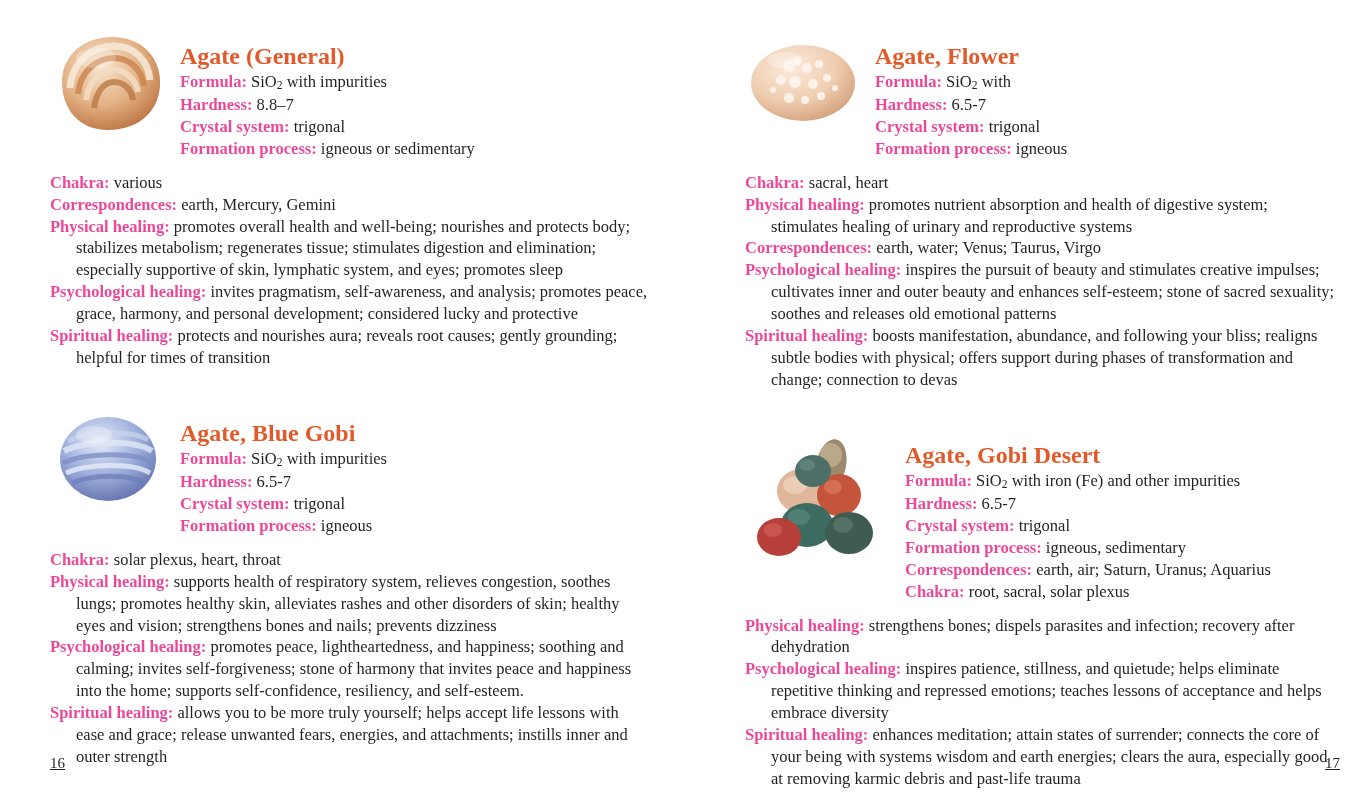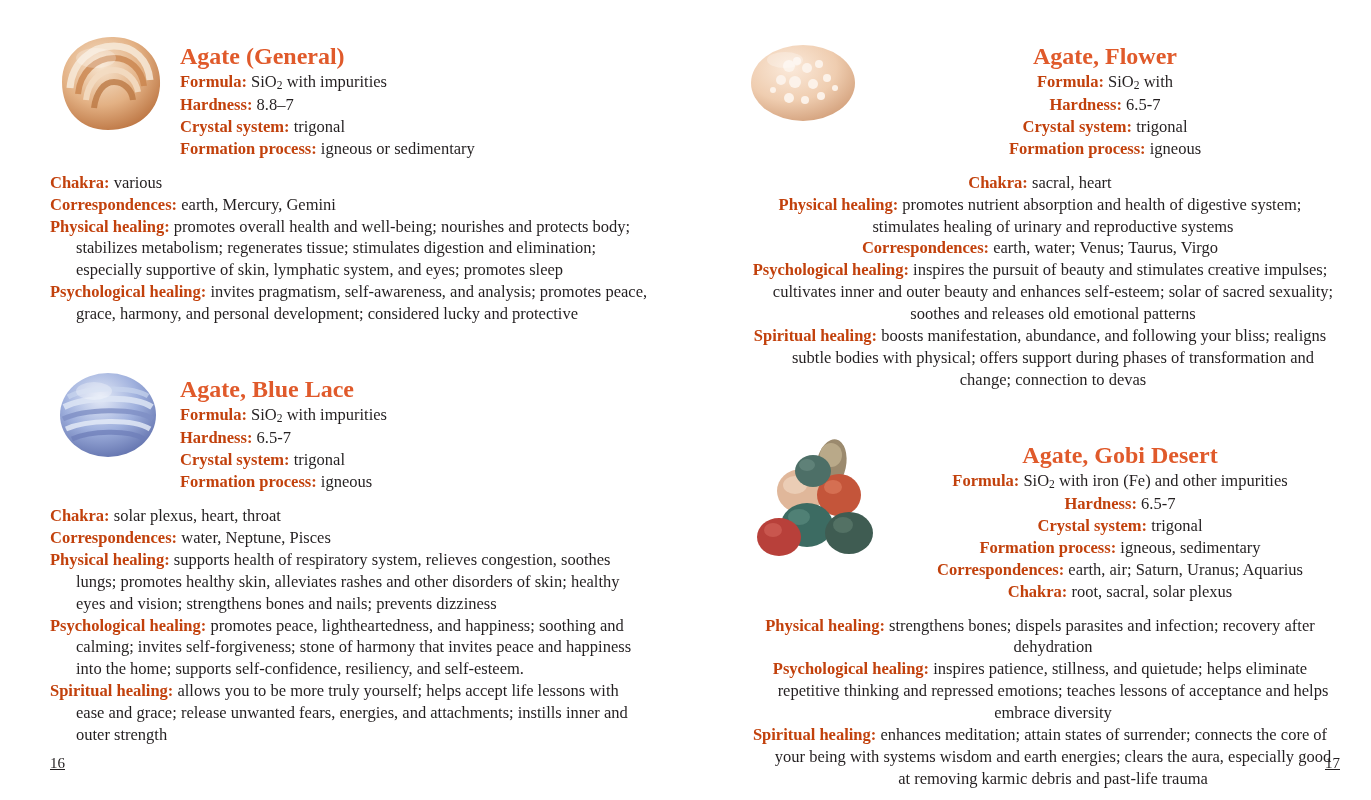--- a/index.html
+++ b/index.html
@@ -22,21 +22,21 @@
     border-radius: 30px;
   }
   .page {
     position: absolute;
     top: 0;
     width: 686px;
     height: 800px;
     box-sizing: border-box;
   }
   .page-left { left: 0; padding: 30px 36px 0 50px; }
-  .page-right { left: 685px; padding: 30px 36px 0 60px; text-align: center; }
+  .page-right { left: 685px; padding: 30px 36px 0 60px; }
 
   .entry { position: relative; margin-bottom: 8px; }
 
   .entry-head {
     display: flex;
     align-items: flex-start;
     gap: 0px;
   }
   .stone {
     flex: 0 0 auto;
@@ -51,21 +51,21 @@
 
   .entry-title {
     color: #e05a2b;
     font-size: 24px;
     font-weight: bold;
     line-height: 1.05;
     margin: 0 0 2px 0;
     font-family: "Liberation Serif", serif;
   }
   .lbl {
-    color: #c2410c;
+    color: #ec4899;
     font-weight: bold;
   }
 
   .body-lines { margin-top: 12px; }
 
   .para {
     font-size: 16.5px;
     line-height: 1.33;
     padding-left: 26px;
     text-indent: -26px;
@@ -121,20 +121,21 @@
           <p class="para"><span class="lbl">Hardness:</span> <span>8.8–7</span></p>
           <p class="para"><span class="lbl">Crystal system:</span> <span>trigonal</span></p>
           <p class="para"><span class="lbl">Formation process:</span> <span>igneous or sedimentary</span></p>
         </div>
       </div>
       <div class="body-lines">
         <p class="para"><span class="lbl">Chakra:</span> <span>various</span></p>
         <p class="para"><span class="lbl">Correspondences:</span> <span>earth, Mercury, Gemini</span></p>
         <p class="para"><span class="lbl">Physical healing:</span> <span>promotes overall health and well-being; nourishes and protects body; stabilizes metabolism; regenerates tissue; stimulates digestion and elimination; especially supportive of skin, lymphatic system, and eyes; promotes sleep</span></p>
         <p class="para"><span class="lbl">Psychological healing:</span> <span>invites pragmatism, self-awareness, and analysis; promotes peace, grace, harmony, and personal development; considered lucky and protective</span></p>
+        <p class="para"><span class="lbl">Spiritual healing:</span> <span>protects and nourishes aura; reveals root causes; gently grounding; helpful for times of transition</span></p>
       </div>
     </div>
 
     <div class="gap-lg"></div>
 
     <div class="entry">
       <div class="entry-head">
         <div class="stone">
           <svg width="118" height="105" viewBox="0 0 118 105">
             <defs>
@@ -147,30 +148,29 @@
             <ellipse cx="58" cy="52" rx="48" ry="42" fill="url(#ag2)"></ellipse>
             <path d="M14 44 C34 34 84 32 102 44" fill="none" stroke="#dde5f5" stroke-width="6" opacity="0.85"></path>
             <path d="M13 56 C34 46 84 44 103 56" fill="none" stroke="#7e8fc4" stroke-width="5" opacity="0.8"></path>
             <path d="M16 66 C36 57 82 55 100 66" fill="none" stroke="#e6ecf8" stroke-width="5" opacity="0.8"></path>
             <path d="M22 76 C40 68 78 66 94 76" fill="none" stroke="#6d7db8" stroke-width="5" opacity="0.75"></path>
             <path d="M18 34 C36 24 82 23 98 33" fill="none" stroke="#c9d5ee" stroke-width="5" opacity="0.7"></path>
             <ellipse cx="44" cy="28" rx="18" ry="9" fill="#ffffff" opacity="0.3"></ellipse>
           </svg>
         </div>
         <div class="head-text head-lines">
-          <div class="entry-title">Agate, Blue Lace</div>
+          <div class="entry-title">Agate, Blue Gobi</div>
           <p class="para"><span class="lbl">Formula:</span> SiO<sub>2</sub> with impurities</p>
           <p class="para"><span class="lbl">Hardness:</span> <span>6.5-7</span></p>
           <p class="para"><span class="lbl">Crystal system:</span> <span>trigonal</span></p>
           <p class="para"><span class="lbl">Formation process:</span> <span>igneous</span></p>
         </div>
       </div>
       <div class="body-lines">
         <p class="para"><span class="lbl">Chakra:</span> <span>solar plexus, heart, throat</span></p>
-        <p class="para"><span class="lbl">Correspondences:</span> <span>water, Neptune, Pisces</span></p>
         <p class="para"><span class="lbl">Physical healing:</span> <span>supports health of respiratory system, relieves congestion, soothes lungs; promotes healthy skin, alleviates rashes and other disorders of skin; healthy eyes and vision; strengthens bones and nails; prevents dizziness</span></p>
         <p class="para"><span class="lbl">Psychological healing:</span> <span>promotes peace, lightheartedness, and happiness; soothing and calming; invites self-forgiveness; stone of harmony that invites peace and happiness into the home; supports self-confidence, resiliency, and self-esteem.</span></p>
         <p class="para"><span class="lbl">Spiritual healing:</span> <span>allows you to be more truly yourself; helps accept life lessons with ease and grace; release unwanted fears, energies, and attachments; instills inner and outer strength</span></p>
       </div>
     </div>
 
     <div class="folio folio-left">16</div>
   </div>
 
   <div class="page page-right">
@@ -210,21 +210,21 @@
           <p class="para"><span class="lbl">Formula:</span> SiO<sub>2</sub> with</p>
           <p class="para"><span class="lbl">Hardness:</span> <span>6.5-7</span></p>
           <p class="para"><span class="lbl">Crystal system:</span> <span>trigonal</span></p>
           <p class="para"><span class="lbl">Formation process:</span> <span>igneous</span></p>
         </div>
       </div>
       <div class="body-lines">
         <p class="para"><span class="lbl">Chakra:</span> <span>sacral, heart</span></p>
         <p class="para"><span class="lbl">Physical healing:</span> <span>promotes nutrient absorption and health of digestive system; stimulates healing of urinary and reproductive systems</span></p>
         <p class="para"><span class="lbl">Correspondences:</span> <span>earth, water; Venus; Taurus, Virgo</span></p>
-        <p class="para"><span class="lbl">Psychological healing:</span> <span>inspires the pursuit of beauty and stimulates creative impulses; cultivates inner and outer beauty and enhances self-esteem; solar of sacred sexuality; soothes and releases old emotional patterns</span></p>
+        <p class="para"><span class="lbl">Psychological healing:</span> <span>inspires the pursuit of beauty and stimulates creative impulses; cultivates inner and outer beauty and enhances self-esteem; stone of sacred sexuality; soothes and releases old emotional patterns</span></p>
         <p class="para"><span class="lbl">Spiritual healing:</span> <span>boosts manifestation, abundance, and following your bliss; realigns subtle bodies with physical; offers support during phases of transformation and change; connection to devas</span></p>
       </div>
     </div>
 
     <div class="gap-lg"></div>
 
     <div class="entry entry-right">
       <div class="entry-head">
         <div class="stone" style="width:150px;height:150px;margin-right:10px;">
           <svg width="150" height="150" viewBox="0 0 150 150">

